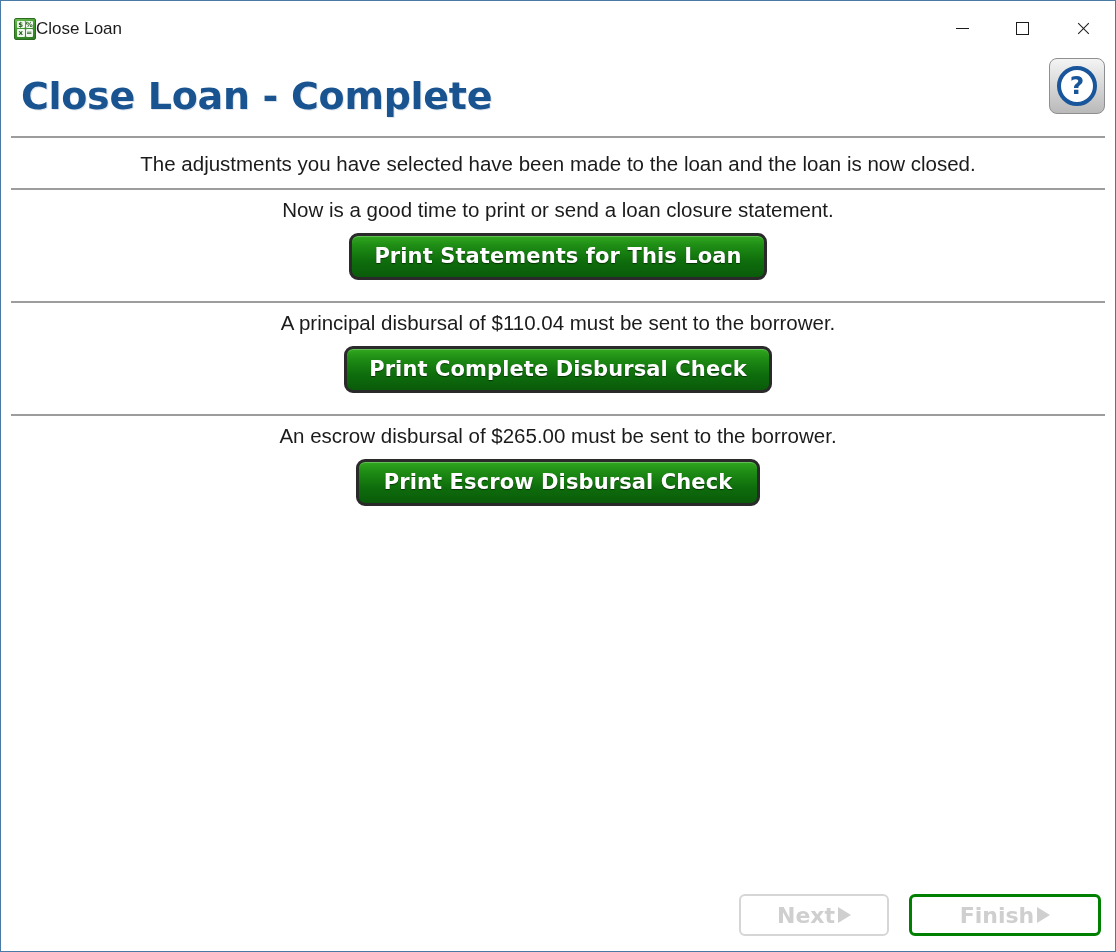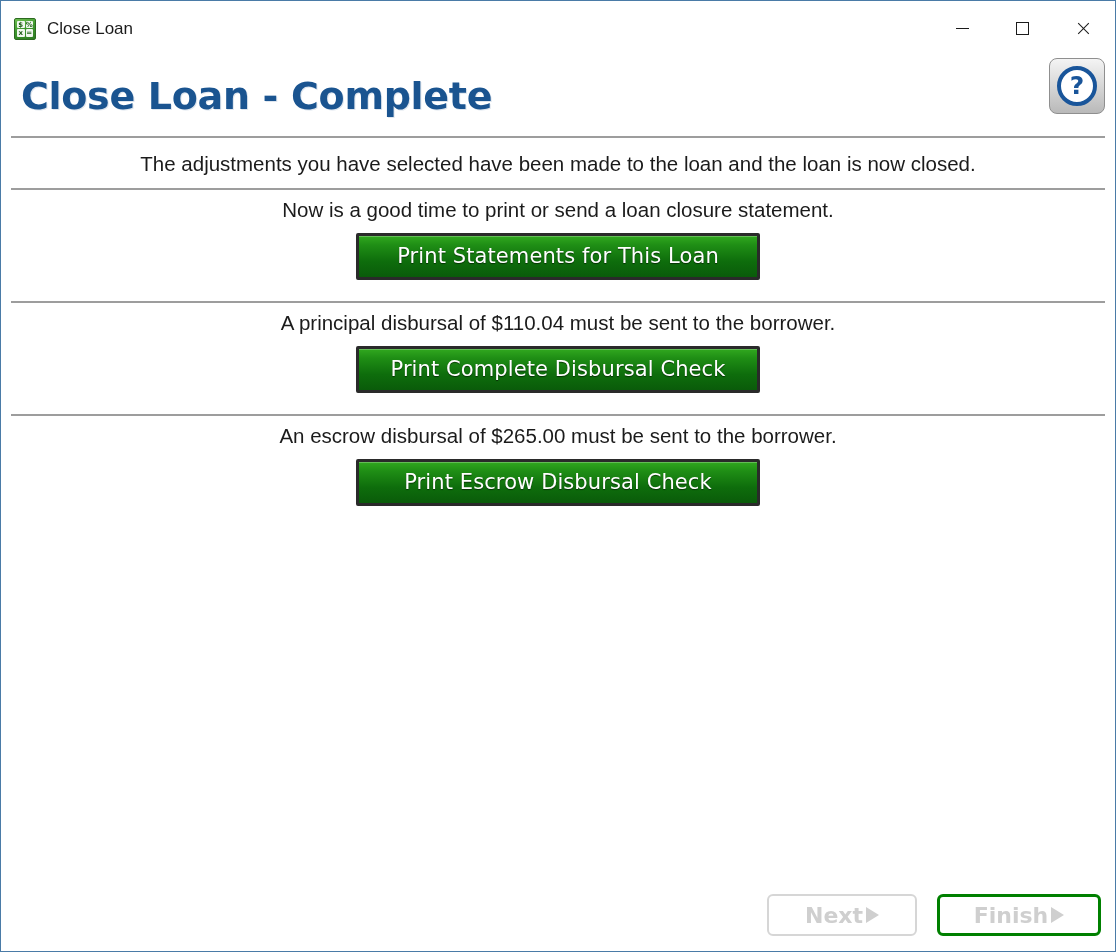--- a/index.html
+++ b/index.html
@@ -53,21 +53,20 @@
     color: #1d5c14;
     font-size: 7px;
     line-height: 8px;
     font-weight: bold;
     text-align: center;
     border-radius: 1px;
     font-family: "DejaVu Sans", sans-serif;
     overflow: hidden;
   }
   .title-text {
-    margin-left: 11px;
     font-size: 17px;
     color: #1b1b1b;
     font-family: "Liberation Sans", sans-serif;
   }
   .win-controls {
     position: absolute;
     right: 0;
     top: 0;
     height: 55px;
     display: flex;
@@ -183,30 +182,30 @@
   }
   .action-section {
     padding-top: 8px;
     padding-bottom: 21px;
   }
   .green-btn {
     display: inline-block;
     margin-top: 11px;
     min-width: 404px;
     padding: 8px 22px 9px 22px;
-    border-radius: 2px;
+    border-radius: 9px;
     border: 3px solid #2a2a2a;
     background: linear-gradient(180deg,
         #31a81f 0%,
         #1f8e15 22%,
         #0e6d0c 62%,
         #0a5b0a 100%);
     color: #ffffff;
     font-size: 21px;
-    font-weight: normal;
+    font-weight: bold;
     font-family: "DejaVu Sans", sans-serif;
     letter-spacing: 0.1px;
     text-shadow: 0 1px 1px rgba(0,0,0,0.55);
     box-sizing: border-box;
     cursor: default;
     box-shadow: inset 0 1px 0 rgba(255,255,255,0.25);
   }
 
   
   .footer {
@@ -227,21 +226,21 @@
     align-items: center;
     justify-content: center;
     font-size: 22px;
     font-weight: bold;
     color: #cfcfcf;
     font-family: "DejaVu Sans", sans-serif;
     cursor: default;
     gap: 3px;
   }
   .nav-btn.next   { border: 2px solid #d6d6d6; width: 150px; }
-  .nav-btn.finish { border: 3px solid #008000; width: 164px; }
+  .nav-btn.finish { border: 3px solid #008000; width: 192px; }
   .nav-arrow {
     width: 0; height: 0;
     border-left: 13px solid #cfcfcf;
     border-top: 8px solid transparent;
     border-bottom: 8px solid transparent;
     display: inline-block;
   }
 </style>
 </head>
 <body>

